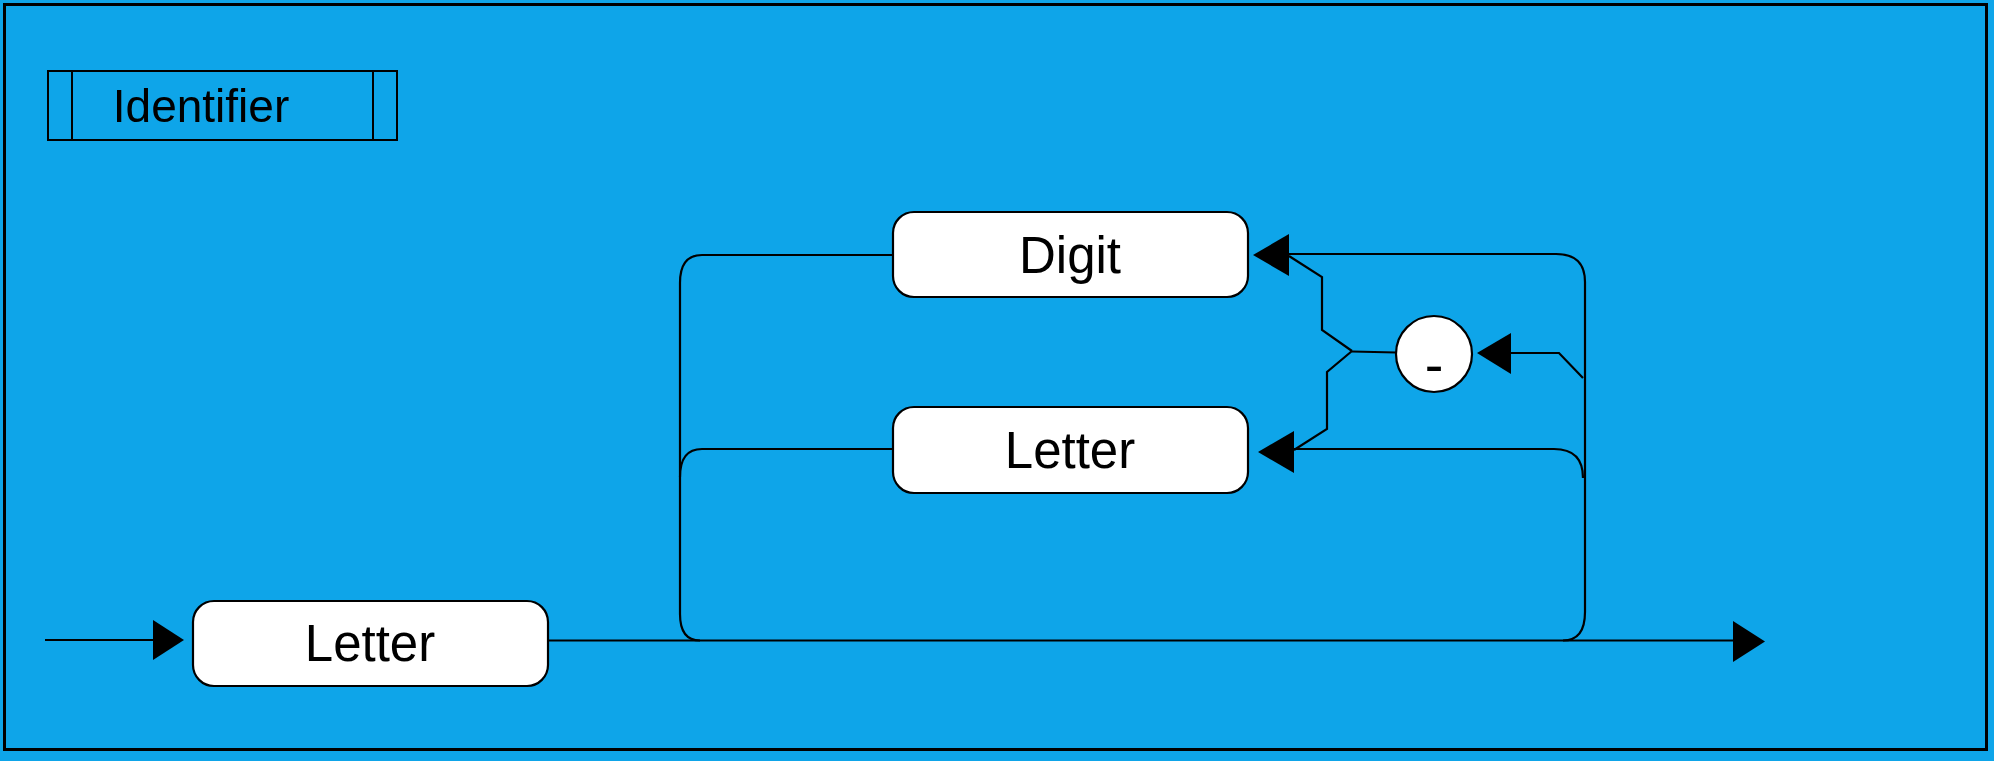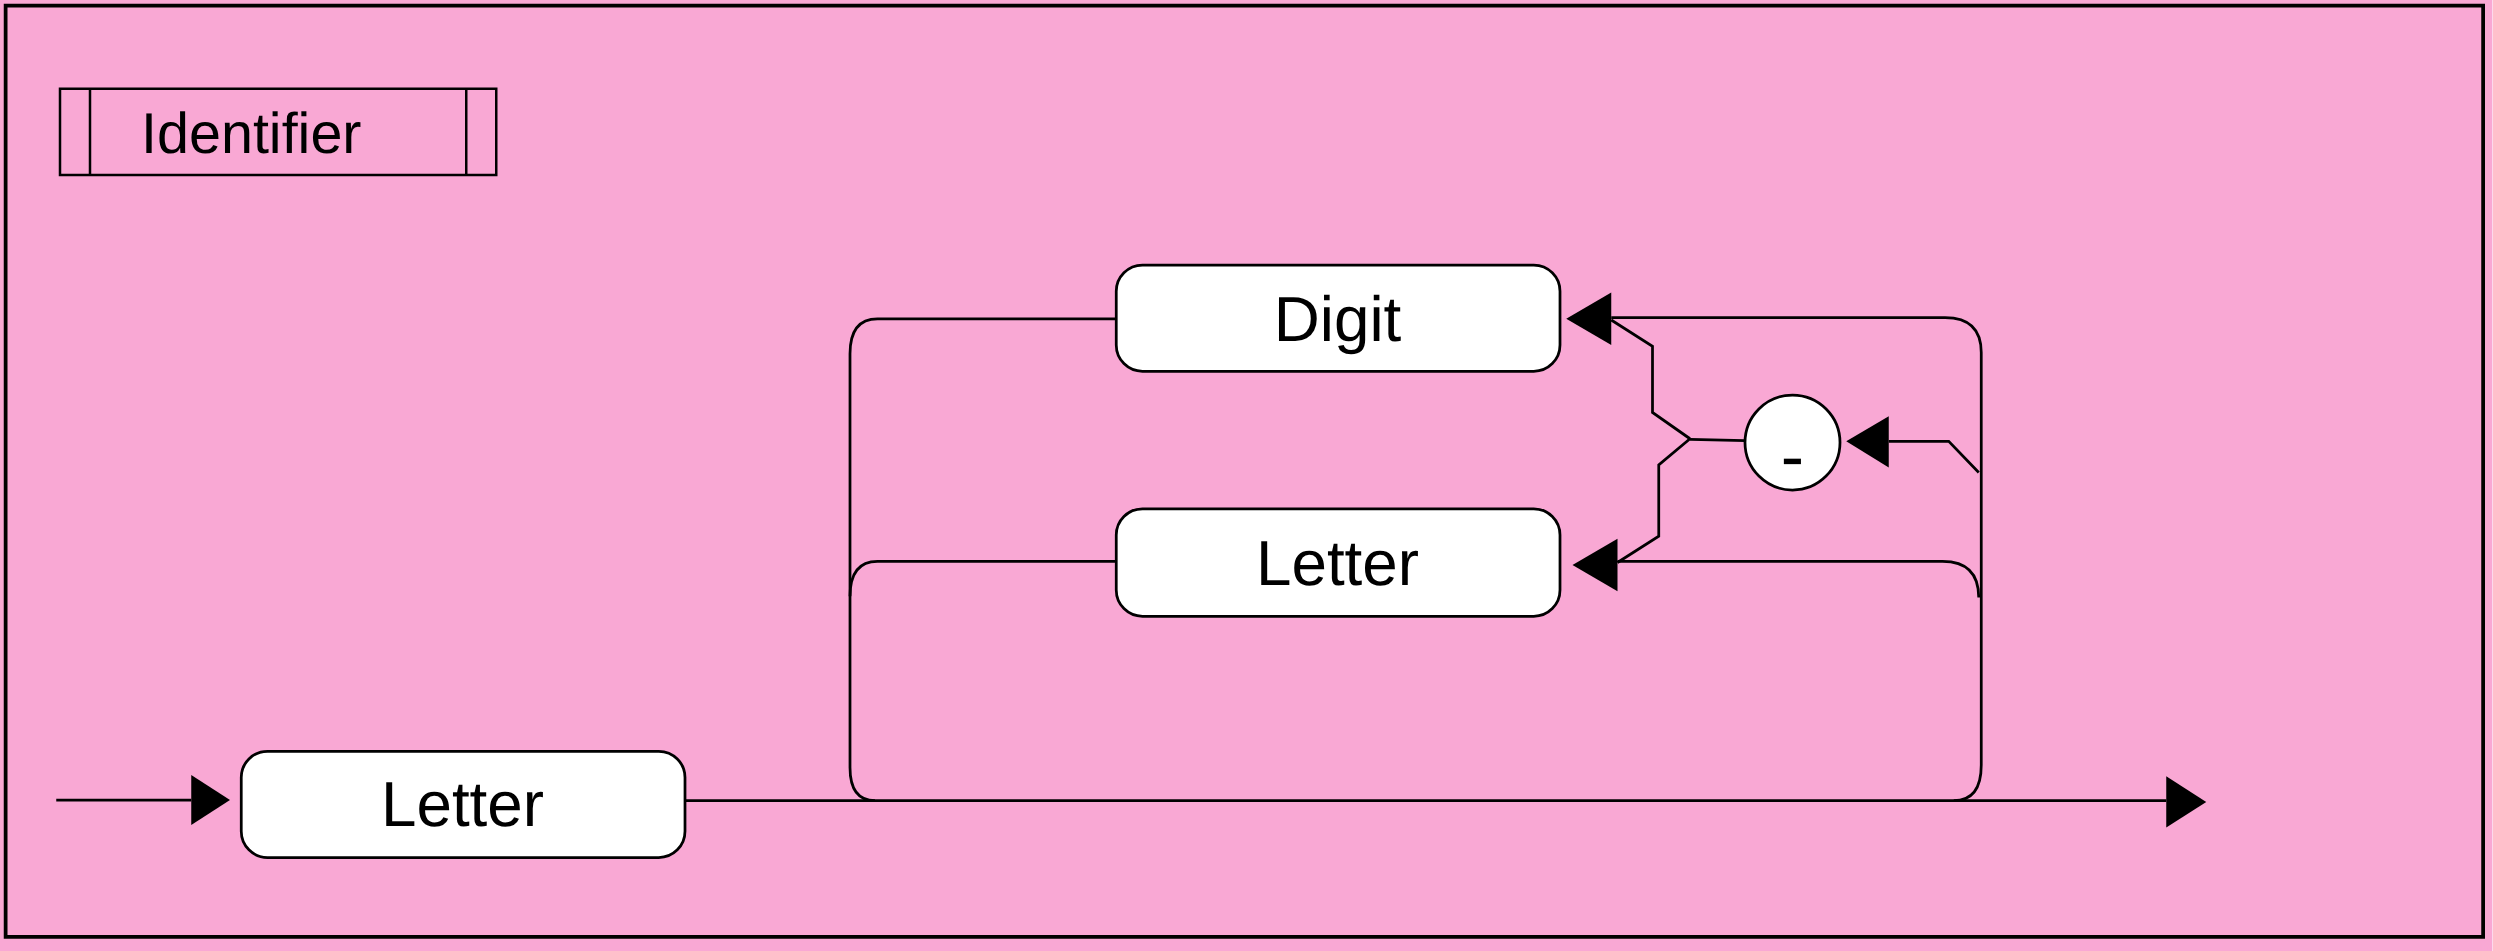--- a/index.html
+++ b/index.html
@@ -7,21 +7,21 @@
     padding: 0;
     background: #ffffff;
     width: 1994px;
     height: 761px;
     overflow: hidden;
   }
   .diagram-wrap {
     position: relative;
     width: 1994px;
     height: 761px;
-    background: #f9a8d4;
+    background: #0ea5e9;
   }
   svg {
     display: block;
     width: 1994px;
     height: 761px;
   }
   .rail {
     fill: none;
     stroke: #000000;
     stroke-width: 2.2;

